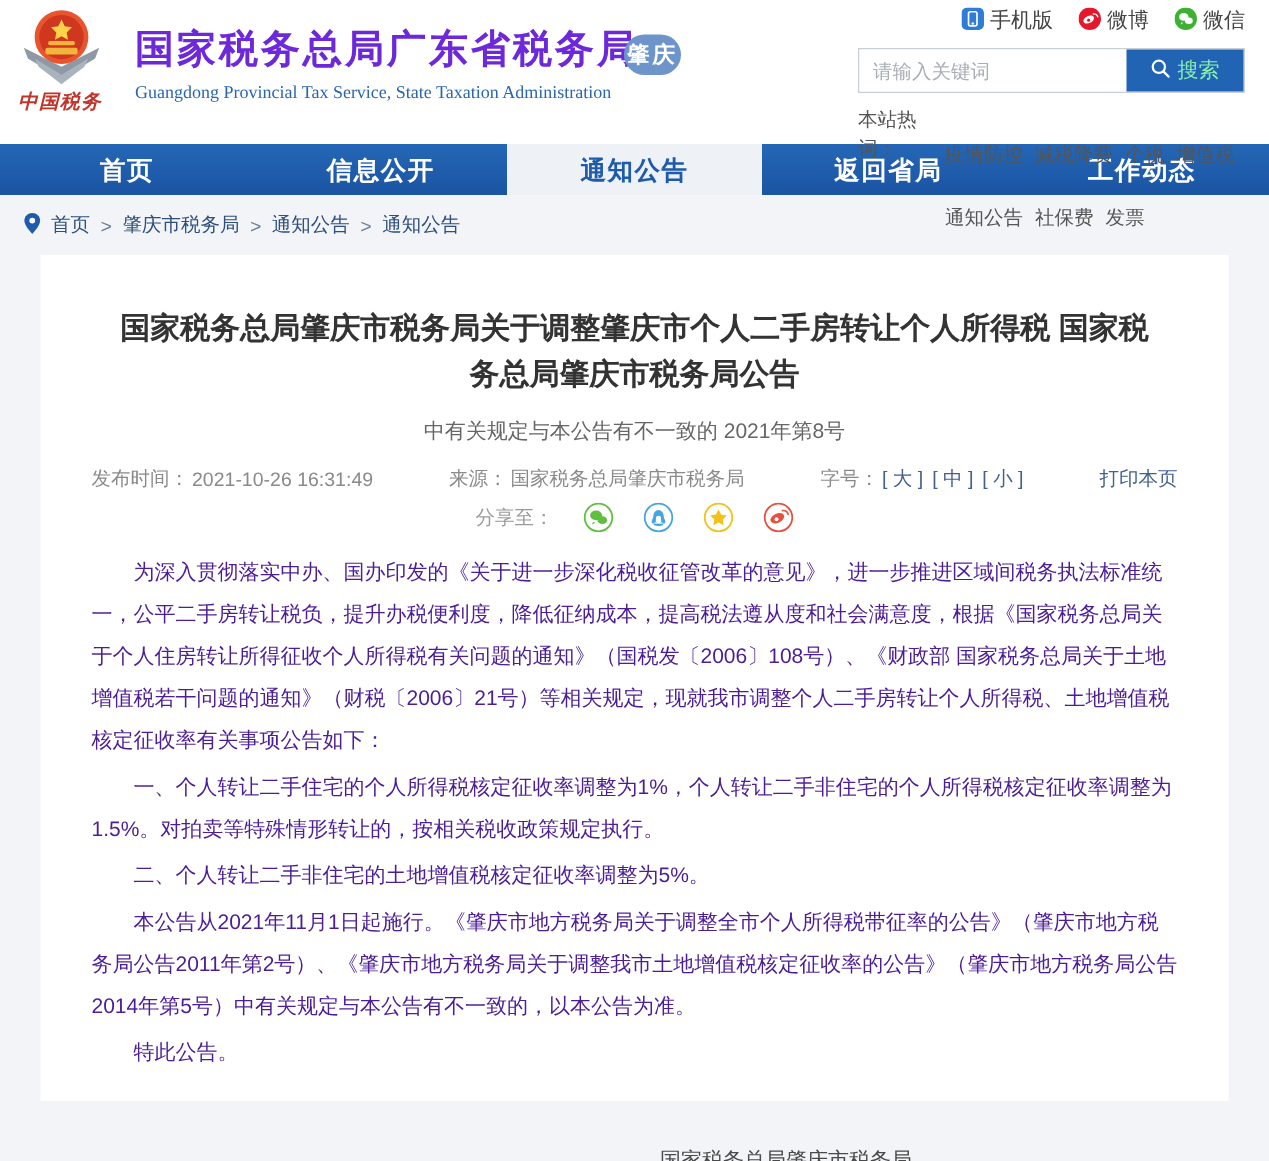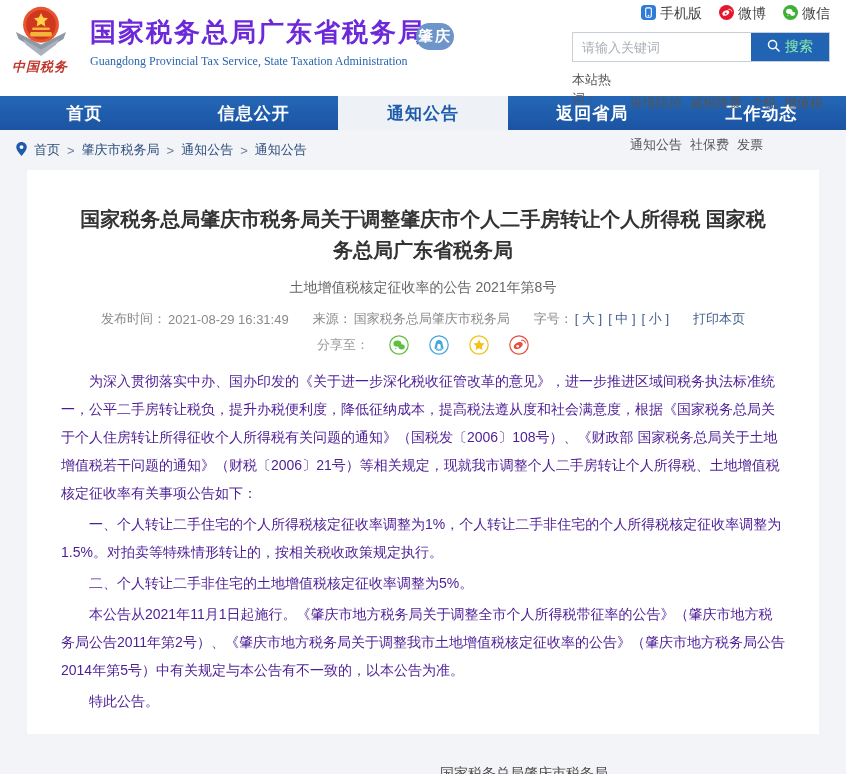--- a/index.html
+++ b/index.html
@@ -36,21 +36,21 @@
 
   
   .breadcrumb { height:40px; display:flex; align-items:center; padding:0 16px; font-size:13px; color:#2f4f7d; gap:7px; }
   .crumb { cursor:pointer; }
   .crumb-sep { color:#6c7f9a; }
 
   
   .card { width:792px; margin:0 auto; background:#fff; height:564px; padding:34px 34px 0; }
   .article-title { text-align:center; font-size:20px; font-weight:bold; color:#333; line-height:31px; padding:0 14px; }
   .doc-number { text-align:center; font-size:14px; color:#666; margin-top:13px; }
-  .meta-row { display:flex; justify-content:center; align-items:center; gap:24px; font-size:13px; color:#8a8a8a; margin-top:13px; }
+  .meta-row { display:flex; justify-content:space-between; align-items:center; gap:24px; font-size:13px; color:#8a8a8a; margin-top:13px; }
   .meta-item { display:flex; align-items:center; gap:2px; }
   .meta-link { color:#44618c; cursor:pointer; }
   .font-size-links { display:flex; gap:6px; }
   .share-row { display:flex; justify-content:center; align-items:center; gap:20px; margin-top:7px; font-size:13px; color:#9a9a9a; }
   .share-icon { width:20px; height:20px; cursor:pointer; display:block; }
   .body-text { margin-top:12px; }
   .body-text p { font-size:14px; color:#4c1d95; line-height:28px; text-indent:2em; margin:3px 0; }
   .signature-block { margin-top:50px; text-align:center; transform:translateX(101px); color:#4a4a4a; font-size:14px; }
 </style>
 </head>
@@ -161,27 +161,27 @@
   <span class="crumb">首页</span>
   <span class="crumb-sep">&gt;</span>
   <span class="crumb">肇庆市税务局</span>
   <span class="crumb-sep">&gt;</span>
   <span class="crumb">通知公告</span>
   <span class="crumb-sep">&gt;</span>
   <span class="crumb">通知公告</span>
 </div>
 
 <div class="card">
-  <div class="article-title">国家税务总局肇庆市税务局关于调整肇庆市个人二手房转让个人所得税 国家税务总局广东省税务局</div>
-  <div class="doc-number">土地增值税核定征收率的公告 2021年第8号</div>
+  <div class="article-title">国家税务总局肇庆市税务局关于调整肇庆市个人二手房转让个人所得税 国家税务总局肇庆市税务局公告</div>
+  <div class="doc-number">中有关规定与本公告有不一致的 2021年第8号</div>
 
   <div class="meta-row">
     <span class="meta-item">
       <span>发布时间：</span>
-      <span>2021-08-29 16:31:49</span>
+      <span>2021-10-26 16:31:49</span>
     </span>
     <span class="meta-item">
       <span>来源：</span>
       <span>国家税务总局肇庆市税务局</span>
     </span>
     <span class="meta-item">
       <span>字号：</span>
       <span class="font-size-links">
         <span class="meta-link">[ 大 ]</span>
         <span class="meta-link">[ 中 ]</span>

